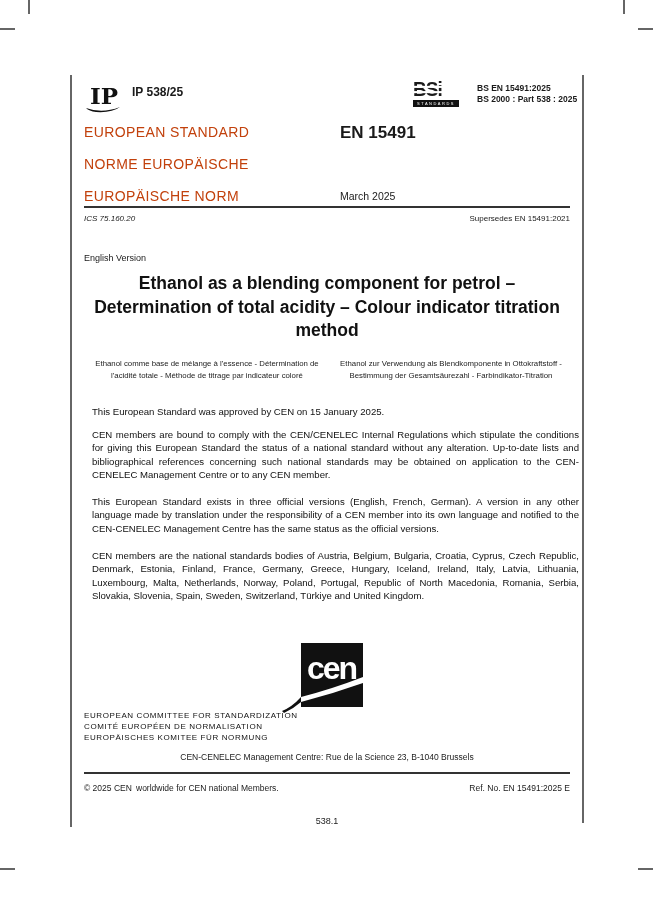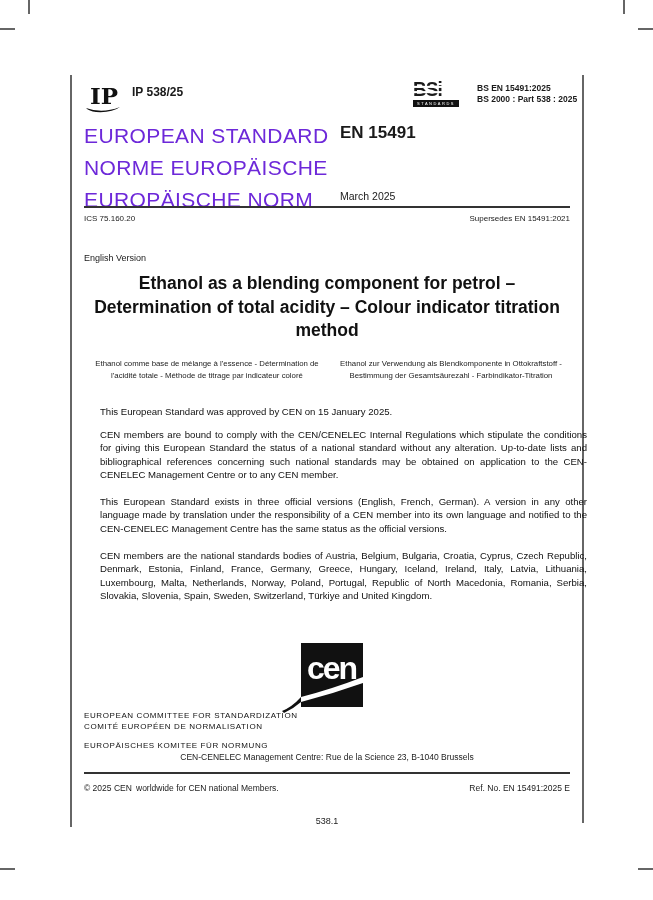--- a/index.html
+++ b/index.html
@@ -13,31 +13,31 @@
   .ip-logo{position:absolute;left:82px;top:82px;width:46px;height:34px;}
   .ip-ref{position:absolute;left:132px;top:85px;font-size:12px;font-weight:bold;}
   .bsi{position:absolute;left:413px;top:80px;width:52px;}
   .bsi-letters{position:relative;font-weight:900;font-size:19px;letter-spacing:-1px;
                line-height:19px;font-family:"Liberation Sans",sans-serif;transform:scaleY(1.05);}
   .bsi-stripe{position:absolute;left:0;width:100%;height:2px;background:#fff;}
   .bsi-bar{margin-top:1px;background:#111;color:#fff;font-size:4px;letter-spacing:1.5px;
            text-align:center;height:7px;line-height:7px;width:46px;}
   .bs-refs{position:absolute;left:477px;top:83px;font-size:8.5px;font-weight:bold;line-height:11px;}
   
-  .mast{font-size:21px;letter-spacing:0.4px;color:#6d28d9;}
+  .mast{font-size:14px;letter-spacing:0.4px;color:#c2410c;}
   .ennum{position:absolute;left:340px;top:123px;font-size:17px;font-weight:bold;}
   .date{position:absolute;left:340px;top:190px;font-size:10.5px;}
   .meta{font-size:8px;}
   
   .enver{position:absolute;left:84px;top:253px;width:486px;text-align:left;font-size:9px;}
   .title{position:absolute;left:92px;top:272px;width:470px;text-align:center;
          font-size:17.5px;font-weight:bold;line-height:23.5px;color:#111;}
   .subtitle{position:absolute;top:358px;font-size:7.8px;line-height:12px;text-align:center;color:#222;}
   
-  .para{position:absolute;left:100px;width:487px;font-size:9.6px;line-height:13.4px;
+  .para{position:absolute;left:92px;width:487px;font-size:9.6px;line-height:13.4px;
         text-align:justify;color:#111;}
   .para.first{text-align:left;}
   
   .cenlogo{position:absolute;left:282px;top:641px;}
   .committee{position:absolute;left:84px;width:486px;font-size:8px;
              letter-spacing:0.6px;line-height:10.5px;color:#111;}
   .address{position:absolute;left:84px;top:752px;width:486px;text-align:center;
            font-size:8.5px;font-weight:normal;}
   
   .cpy{font-size:8.5px;line-height:12px;}
@@ -85,21 +85,21 @@
   </div>
 
   <div class="abs mast" style="left:84px;top:124px;">EUROPEAN STANDARD</div>
   <div class="abs mast" style="left:84px;top:156px;">NORME EUROPÄISCHE</div>
   <div class="abs mast" style="left:84px;top:188px;">EUROPÄISCHE NORM</div>
   <div class="ennum">EN 15491</div>
   <div class="date">March 2025</div>
 
   <div class="hrule" style="left:84px;top:206px;width:486px;"></div>
 
-  <div class="abs meta" style="left:84px;top:214px;">ICS 75.160.20</div>
+  <div class="abs meta" style="left:84px;top:214px;font-style:italic;">ICS 75.160.20</div>
   <div class="abs meta" style="left:84px;top:214px;width:486px;text-align:right;">Supersedes EN 15491:2021</div>
 
   <div class="enver">English Version</div>
   <div class="title">Ethanol as a blending component for petrol – Determination of total acidity – Colour indicator titration method</div>
   <div class="subtitle" style="left:92px;width:230px;">Ethanol comme base de mélange à l'essence - Détermination de l'acidité totale - Méthode de titrage par indicateur coloré</div>
   <div class="subtitle" style="left:336px;width:230px;">Ethanol zur Verwendung als Blendkomponente in Ottokraftstoff - Bestimmung der Gesamtsäurezahl - Farbindikator-Titration</div>
 
   <div class="para first" style="top:405px;">This European Standard was approved by CEN on 15 January 2025.</div>
   <div class="para" style="top:428px;">CEN members are bound to comply with the CEN/CENELEC Internal Regulations which stipulate the conditions for giving this European Standard the status of a national standard without any alteration. Up-to-date lists and bibliographical references concerning such national standards may be obtained on application to the CEN-CENELEC Management Centre or to any CEN member.</div>
   <div class="para" style="top:495px;">This European Standard exists in three official versions (English, French, German). A version in any other language made by translation under the responsibility of a CEN member into its own language and notified to the CEN-CENELEC Management Centre has the same status as the official versions.</div>
@@ -109,21 +109,21 @@
     <svg width="90" height="72" viewBox="0 0 90 72">
       <rect x="19" y="2" width="62" height="64" fill="#111"></rect>
       <text x="25" y="38" font-family="Liberation Sans, sans-serif" font-size="32" font-weight="bold" fill="#fff" letter-spacing="-2">cen</text>
       <path d="M19 56 Q50 48 81 36 L81 42 Q50 53 19 61 Z" fill="#fff"></path>
       <path d="M0 70 Q10 66 19 56 L19 61 Q11 68 2 72 Z" fill="#111"></path>
     </svg>
   </div>
 
   <div class="committee" style="top:711px;">EUROPEAN COMMITTEE FOR STANDARDIZATION</div>
   <div class="committee" style="top:722px;">COMITÉ EUROPÉEN DE NORMALISATION</div>
-  <div class="committee" style="top:733px;margin-top:8px;">EUROPÄISCHES KOMITEE FÜR NORMUNG</div>
+  <div class="committee" style="top:733px;">EUROPÄISCHES KOMITEE FÜR NORMUNG</div>
   <div class="address">CEN-CENELEC Management Centre: Rue de la Science 23, B-1040 Brussels</div>
 
   <div class="hrule" style="left:84px;top:772px;width:486px;"></div>
 
   <div class="abs cpy" style="left:84px;top:782px;">© 2025 CEN</div>
   <div class="abs cpy" style="left:136px;top:782px;">
     <div>worldwide for CEN national Members.</div>
   </div>
   <div class="abs cpy" style="left:84px;top:782px;width:486px;text-align:right;">Ref. No. EN 15491:2025 E</div>
 

